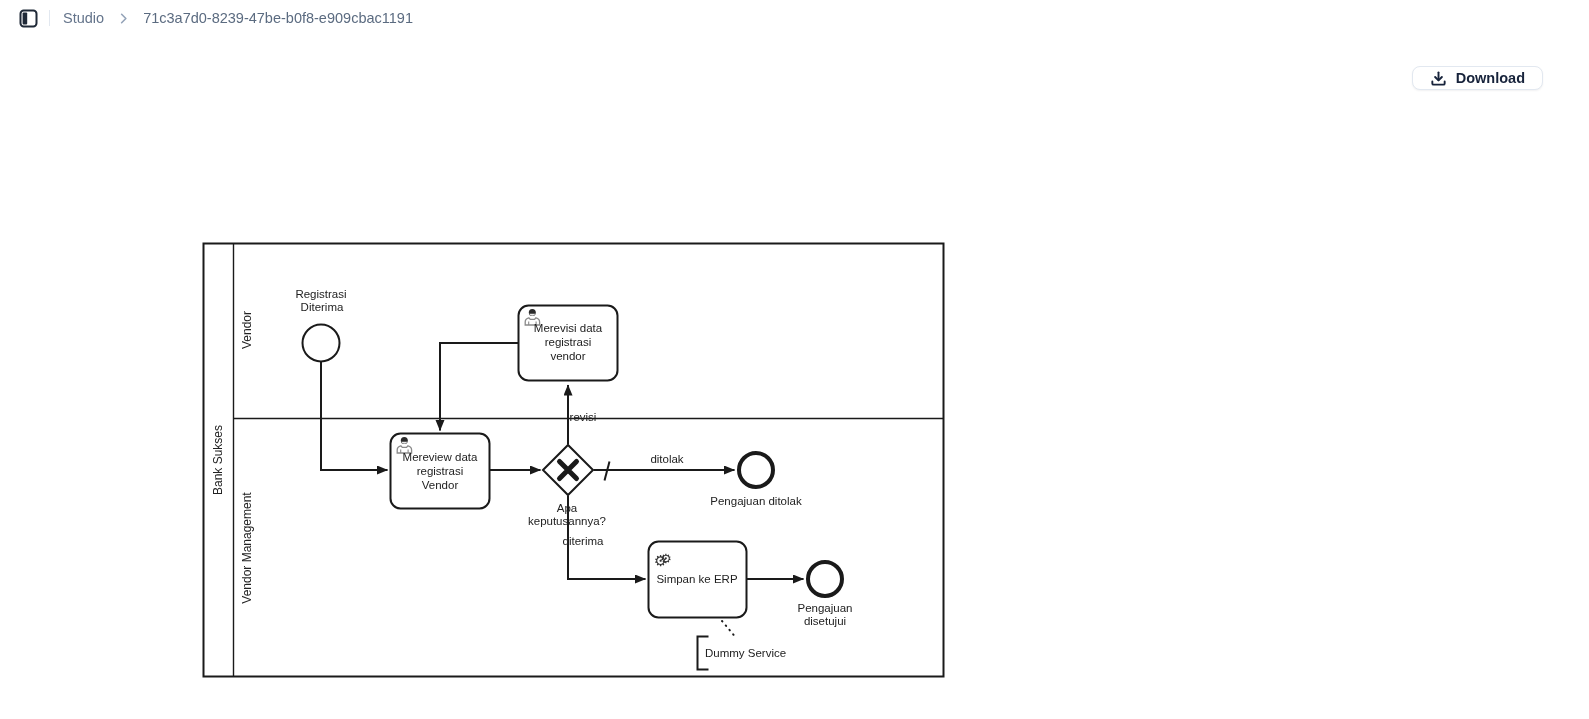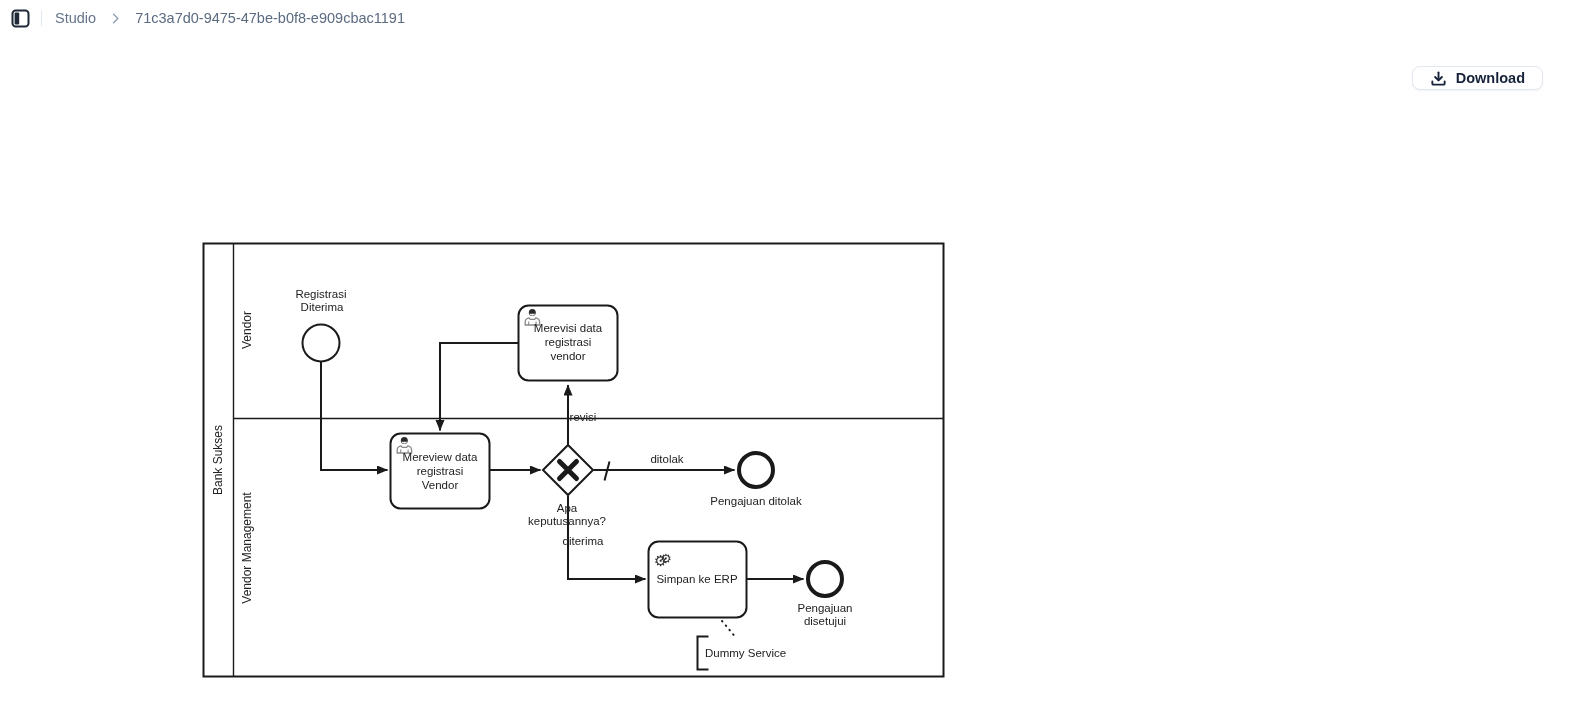--- a/index.html
+++ b/index.html
@@ -1,18 +1,18 @@
 <!DOCTYPE html>
 <html><head>
 <meta charset="utf-8">
 <style>
   html,body{margin:0;padding:0;background:#ffffff;width:1589px;height:719px;overflow:hidden;
     font-family:"Liberation Sans", sans-serif;-webkit-font-smoothing:antialiased;}
   .topbar{position:absolute;left:0;top:0;width:100%;height:36px;display:flex;align-items:center;
-    padding-left:8px;box-sizing:border-box;background:#ffffff;}
+    padding-left:16px;box-sizing:border-box;background:#ffffff;}
   .icon-btn{width:24px;height:24px;border:none;background:transparent;padding:0;display:flex;
     align-items:center;justify-content:center;cursor:pointer;}
   .tb-divider{width:1px;height:16px;background:#e2e8f0;margin:0 13px 0 9px;}
   .crumbs{display:flex;align-items:center;gap:12px;font-size:14.5px;color:#64748b;}
   .crumb-app{color:#64748b;text-decoration:none;cursor:pointer;}
   .crumb-id{color:#5b6b80;}
   .download-btn{position:absolute;top:66px;right:46px;height:24px;display:flex;align-items:center;
     gap:9px;padding:0 17px;background:#ffffff;border:1px solid #e2e8f0;border-radius:8px;
     box-shadow:0 1px 2px rgba(15,23,42,.06);cursor:pointer;font-family:inherit;}
   .download-btn span{font-size:14.5px;font-weight:600;color:#17233b;}
@@ -34,21 +34,21 @@
     </span>
   </button>
   <span class="tb-divider"></span>
   <nav class="crumbs">
     <a class="crumb-app">Studio</a>
     <span>
       <svg width="15" height="15" viewBox="0 0 16 16" style="display:block">
         <polyline points="6,3.5 10.5,8 6,12.5" fill="none" stroke="#94a3b8" stroke-width="1.7" stroke-linecap="round" stroke-linejoin="round"></polyline>
       </svg>
     </span>
-    <span class="crumb-id">71c3a7d0-9475-47be-b0f8-e909cbac1191</span>
+    <span class="crumb-id">71c3a7d0-8239-47be-b0f8-e909cbac1191</span>
   </nav>
 </header>
 
 <button class="download-btn">
   <span style="display:flex">
     <svg width="17" height="17" viewBox="0 0 16 16">
       <g fill="none" stroke="#17233b" stroke-width="1.8" stroke-linecap="round" stroke-linejoin="round">
         <path d="M8 2.2 V 9.3"></path>
         <path d="M4.8 6.6 L 8 9.8 L 11.2 6.6"></path>
         <path d="M2.2 10.8 v 1.8 a1.2 1.2 0 0 0 1.2 1.2 h 9.2 a1.2 1.2 0 0 0 1.2 -1.2 v -1.8"></path>

